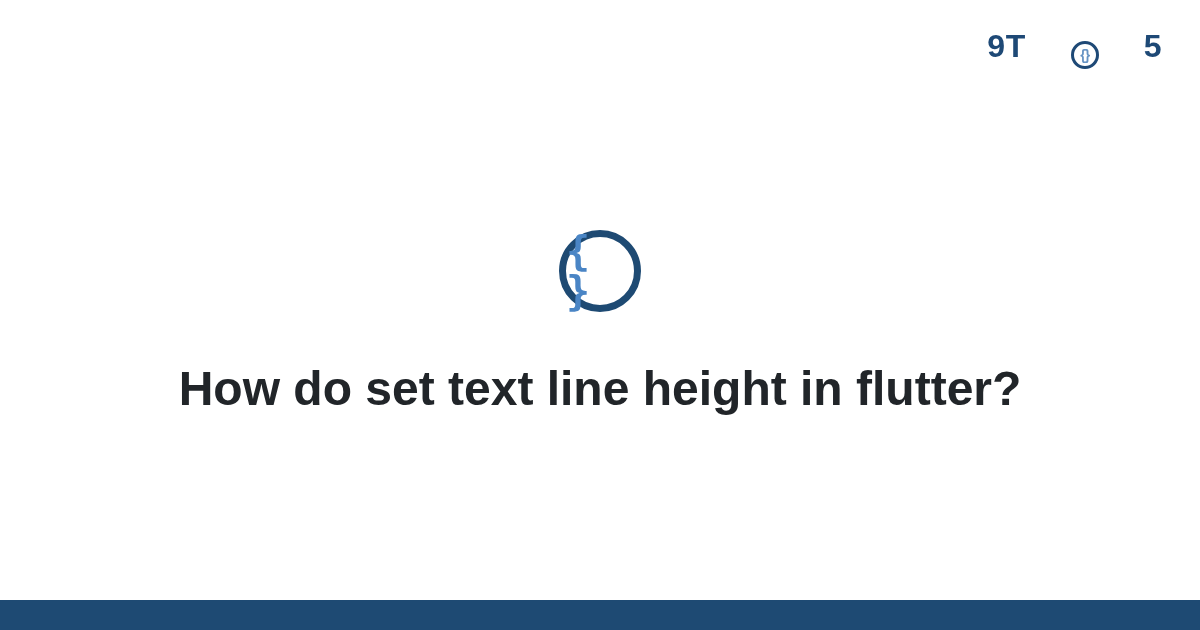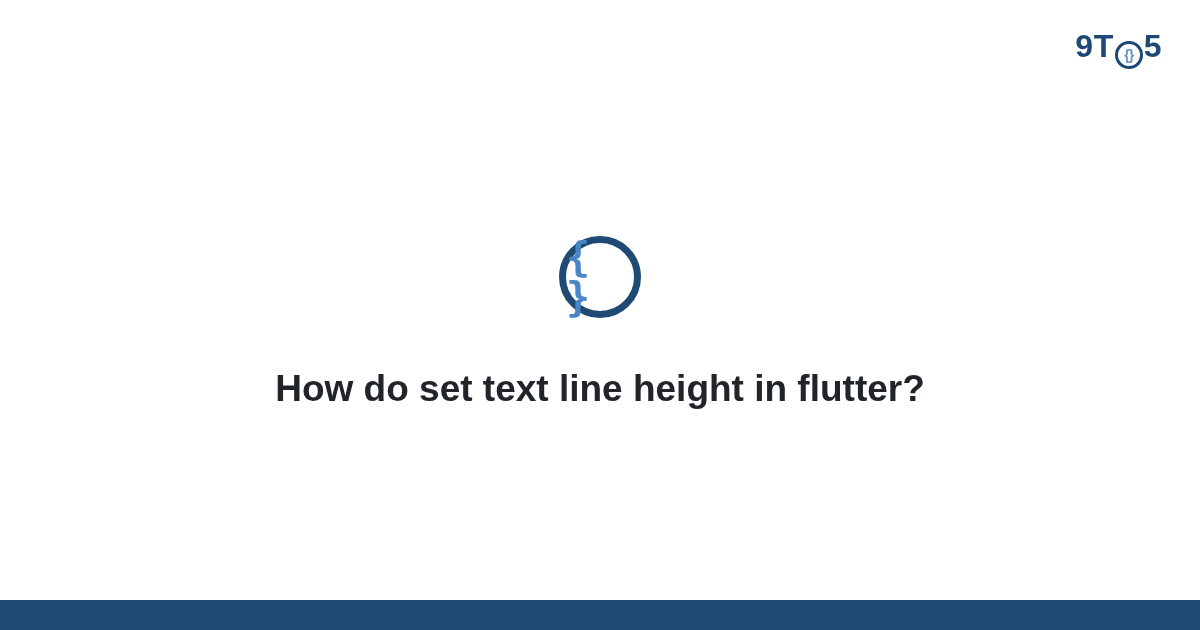--- a/index.html
+++ b/index.html
@@ -17,20 +17,21 @@
     }
     .header-logo {
       position: absolute;
       top: 28px;
       right: 38px;
       display: flex;
       align-items: baseline;
       font-size: 32px;
       font-weight: 600;
       letter-spacing: 0.5px;
+      gap: 44px;
     }
     .logo-dark {
       color: #1e4976;
     }
     .logo-light {
       color: #6794c4;
     }
     .logo-circle {
       display: inline-flex;
       align-items: center;
@@ -74,21 +75,21 @@
     }
     .center-icon-braces {
       font-size: 40px;
       font-weight: 700;
       color: #4a85c5;
       font-family: "Consolas", "Monaco", monospace;
       letter-spacing: 2px;
       line-height: 1;
     }
     .question-title {
-      font-size: 37px;
+      font-size: 48px;
       font-weight: 700;
       color: #212529;
       text-align: center;
       line-height: 1.22;
       max-width: 920px;
     }
     .bottom-bar {
       position: absolute;
       bottom: 0;
       left: 0;

